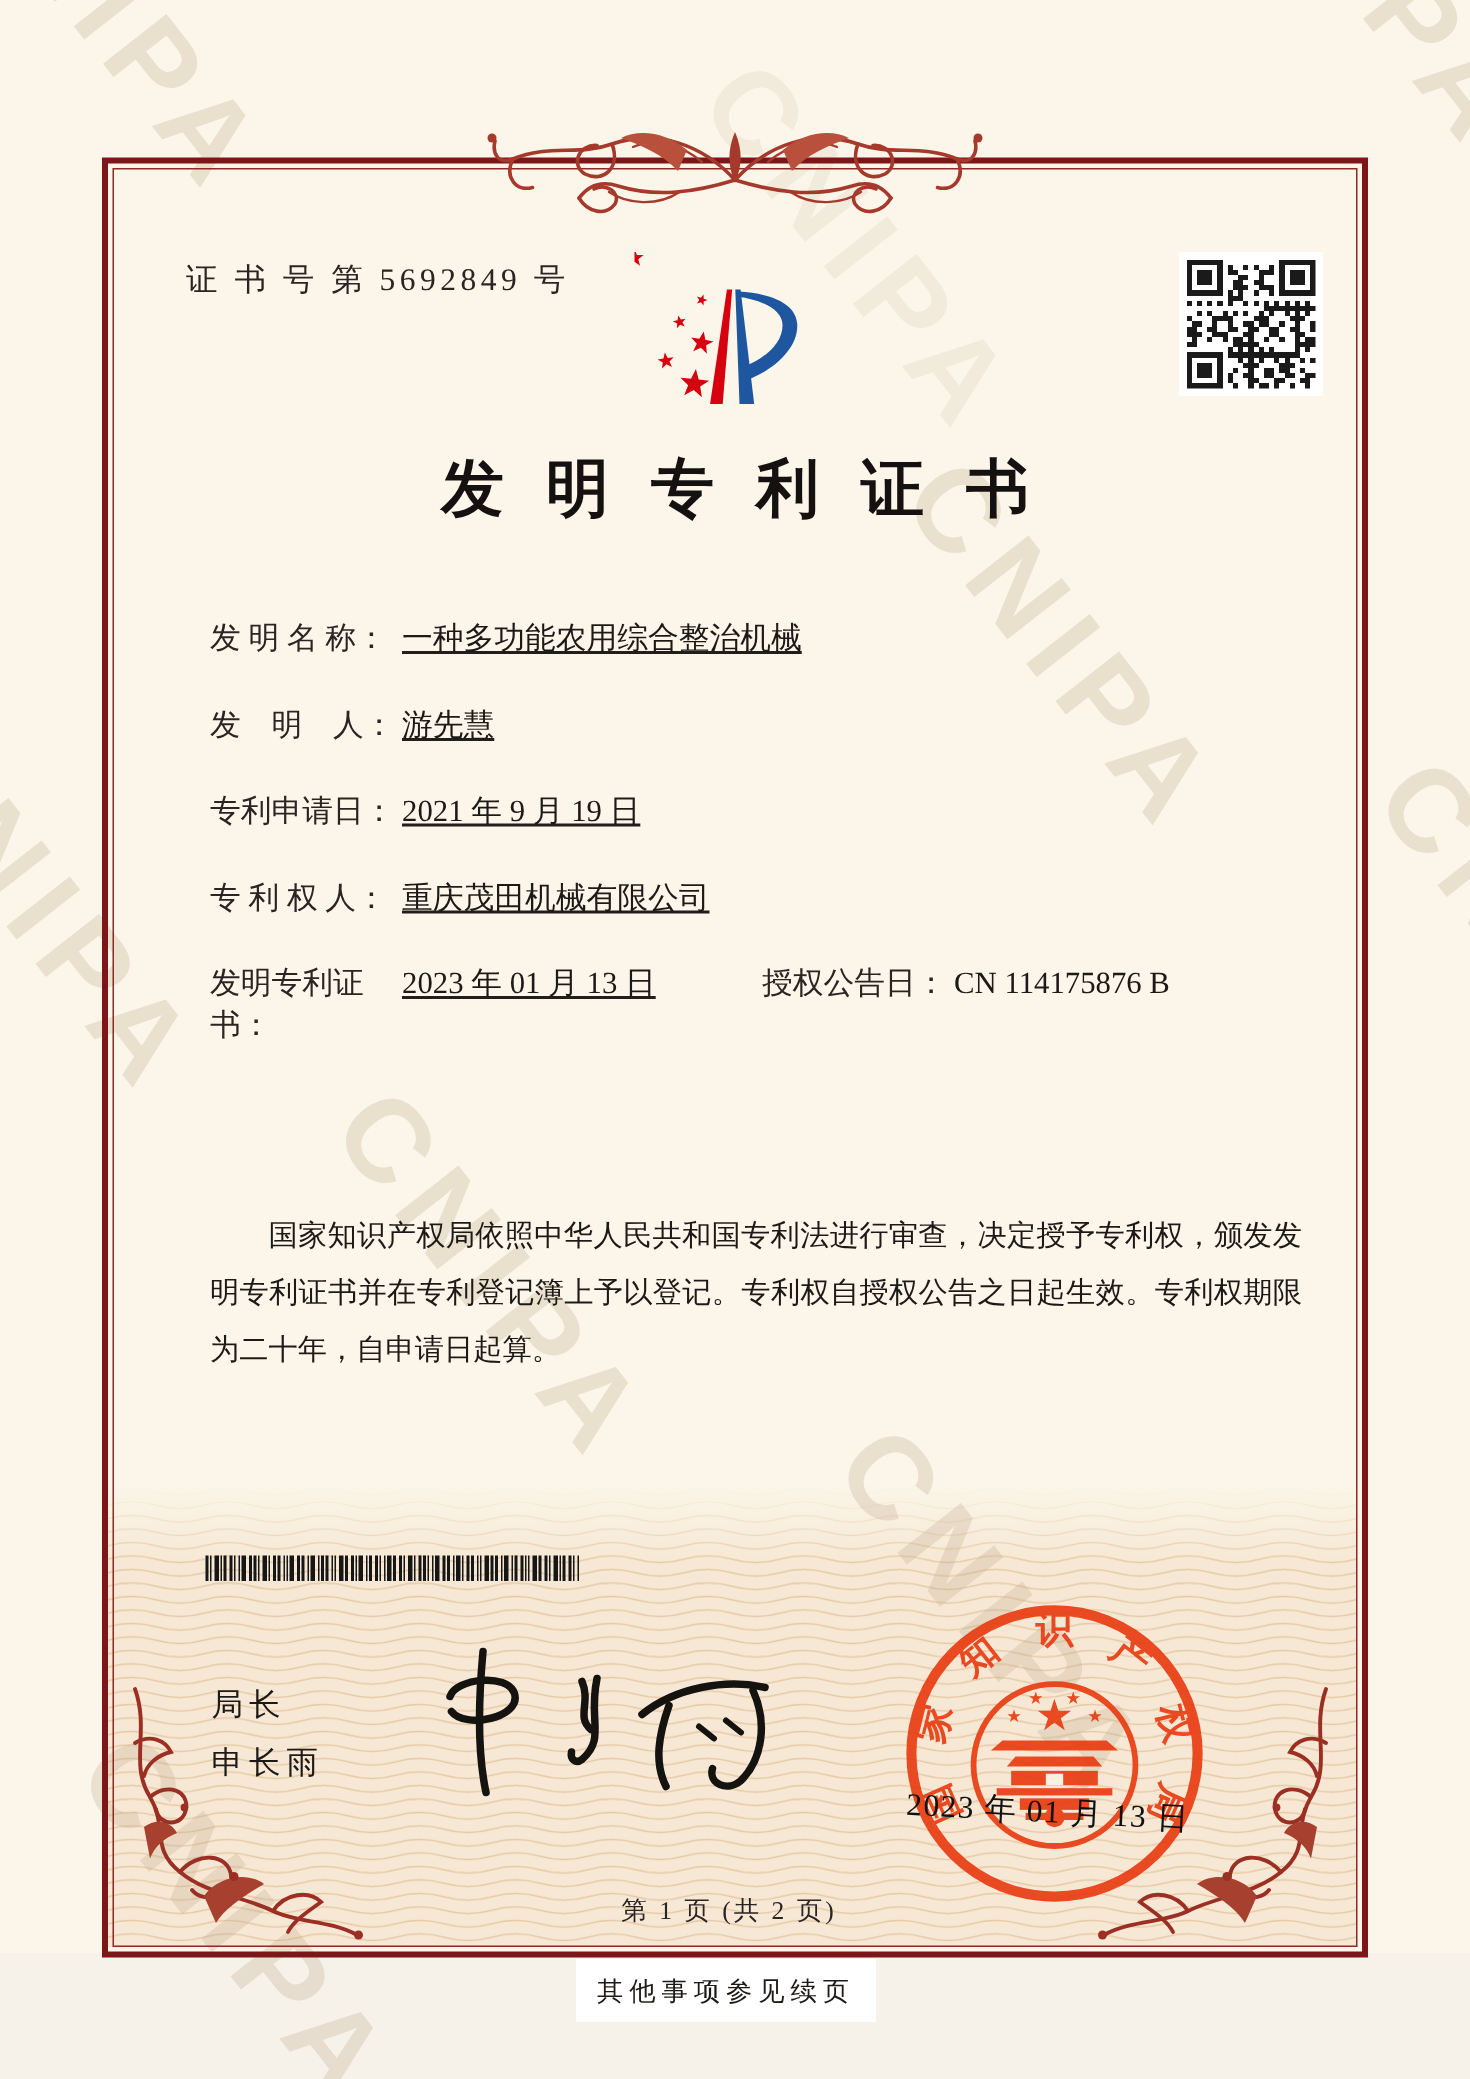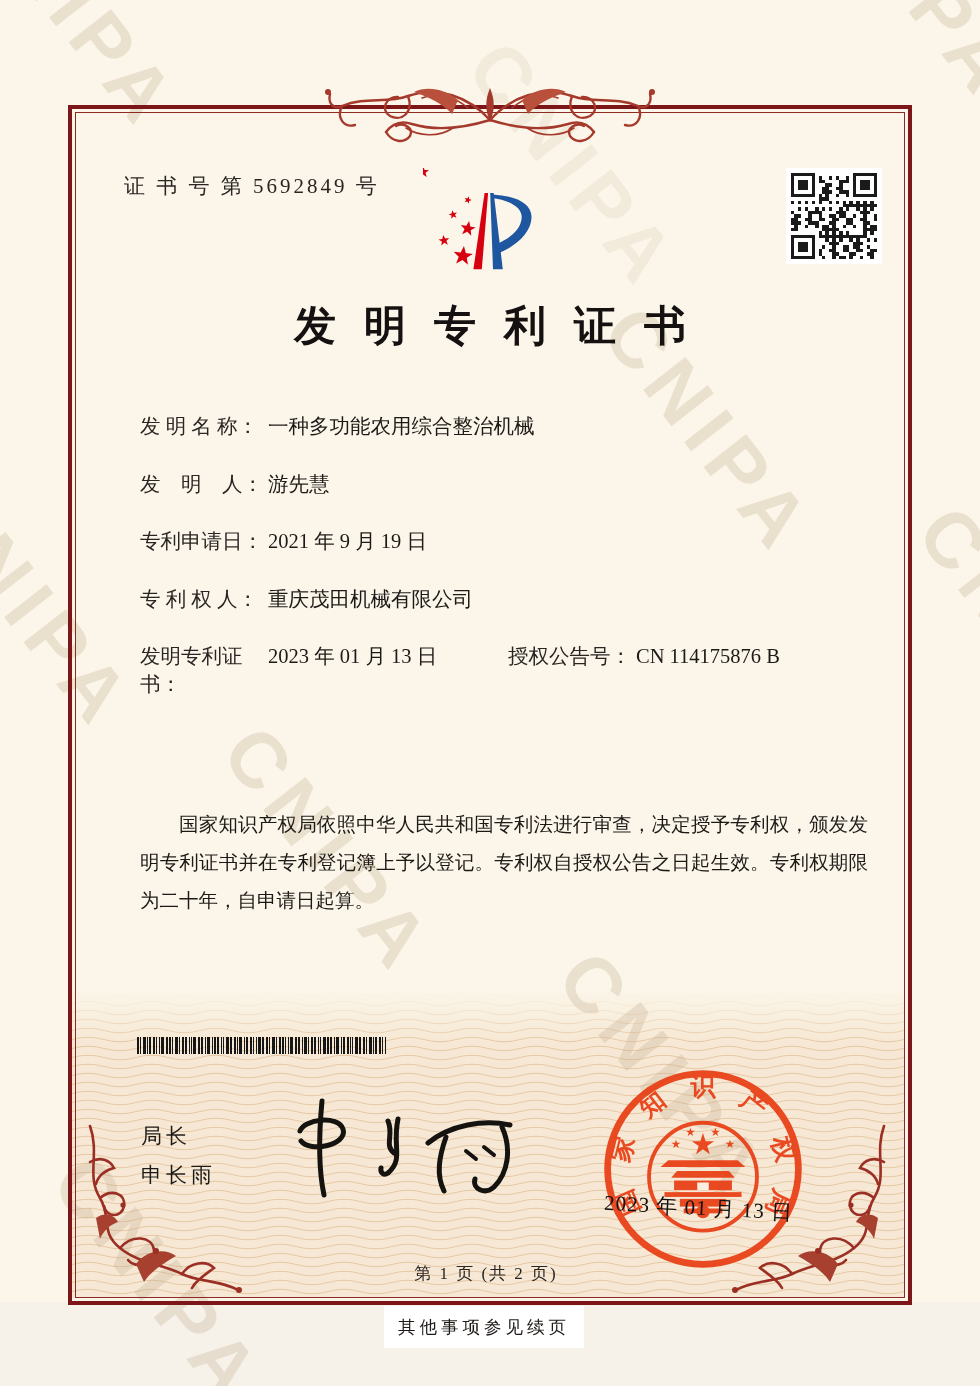--- a/index.html
+++ b/index.html
@@ -33,21 +33,21 @@
   .cert-no{position:absolute;left:124px;top:172px;font-size:21px;letter-spacing:3px;color:#2a2523;}
 
   .logo{position:absolute;left:423px;top:168px;width:140px;height:120px;}
   .qr-box{position:absolute;left:786px;top:168px;width:96px;height:96px;background:#ffffff;
           display:flex;align-items:center;justify-content:center;}
 
   .title{position:absolute;left:0;top:298px;width:980px;text-align:center;
          font-size:42px;font-weight:bold;letter-spacing:28px;text-indent:28px;color:#141110;}
 
   .fields{position:absolute;left:140px;top:412px;width:730px;font-size:20.5px;}
-  .f-row{position:relative;height:57.5px;line-height:28px;}
+  .f-row{position:relative;height:57.5px;line-height:28px;text-decoration:underline;}
   .f-label{display:inline-block;width:128px;color:#2a2523;vertical-align:top;}
   .f-value{color:#1d1917;}
   .pair2{position:absolute;left:368px;top:0;}
 
   .paras{position:absolute;left:140px;top:806px;width:728px;font-size:19.5px;
          line-height:38px;text-align:justify;color:#1d1917;}
   .paras p{margin:0;text-indent:2em;}
 
   .barcode{position:absolute;left:137px;top:1037px;width:253px;height:17px;
            display:flex;align-items:stretch;}
@@ -386,21 +386,21 @@
       </div>
       <div class="f-row">
         <span class="f-label">专利申请日：</span><span class="f-value">2021 年 9 月 19 日</span>
       </div>
       <div class="f-row">
         <span class="f-label">专 利 权 人：</span><span class="f-value">重庆茂田机械有限公司</span>
       </div>
       <div class="f-row">
         <span class="f-label">发明专利证书：</span><span class="f-value">2023 年 01 月 13 日</span>
         <span class="pair2">
-          <span class="f-label" style="width:128px">授权公告号：</span><span class="f-value">CN 114175876 B</span>
+          <span class="f-label" style="width:128px">授权公告日：</span><span class="f-value">CN 114175876 B</span>
         </span>
       </div>
     </div>
 
     <div class="paras">
       <p>国家知识产权局依照中华人民共和国专利法进行审查，决定授予专利权，颁发发明专利证书并在专利登记簿上予以登记。专利权自授权公告之日起生效。专利权期限为二十年，自申请日起算。</p>
     </div>
 
     <div class="barcode" id="barcode">
         <i style="width: 2px; background: rgb(22, 22, 22);"></i>

